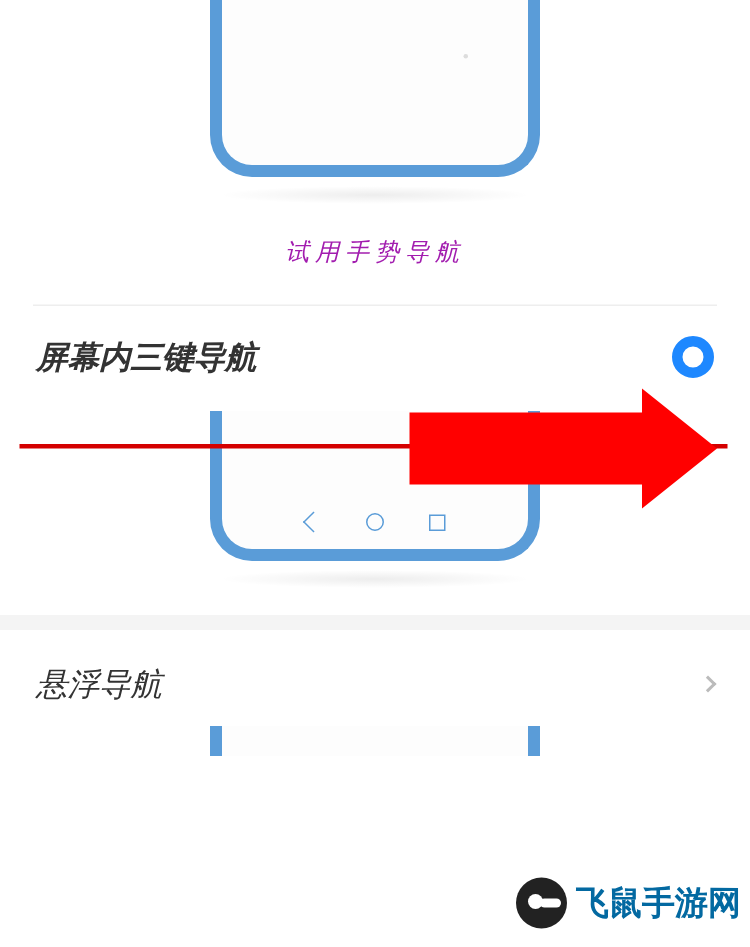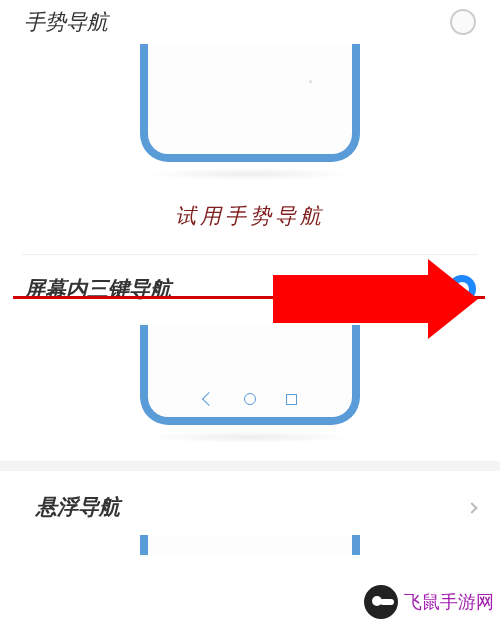--- a/index.html
+++ b/index.html
@@ -102,40 +102,39 @@
   }
   .shadow {
     width: 210px;
     height: 12px;
     margin: 6px auto 0;
     background: radial-gradient(ellipse at center, rgba(0,0,0,0.07) 0%, rgba(0,0,0,0) 70%);
     border-radius: 50%;
   }
   .link-row {
     text-align: center;
-    color: #7f1d1d;
-    font-size: 21px;
+    color: #a21caf;
+    font-size: 16px;
     letter-spacing: 4px;
     padding: 4px 0 24px 0;
   }
   .divider {
     height: 1px;
     background: #eee;
     margin: 0 22px;
   }
   .gap {
     height: 10px;
     background: #f4f4f4;
   }
   .dock-row {
     display: flex;
     align-items: center;
     justify-content: space-between;
-    padding: 22px 24px 14px 36px;
-    font-weight: bold;
+    padding: 22px 24px 14px 24px;
   }
   .dock-toggle-placeholder {
     font-size: 16px;
     color: #bbb;
     letter-spacing: 1px;
   }
   
   .annot {
     position: absolute;
     left: 215px;
@@ -199,42 +198,38 @@
     content:"";
     position:absolute;
     width:14px; height:6px;
     background:#fff;
     border-radius:3px;
     right:4px; top:14px;
   }
   .wm-text {
     font-family: sans-serif;
     font-style: normal;
-    font-weight: 400;
-    font-size: 18px;
-    color: #a21caf;
+    font-weight: 700;
+    font-size: 22px;
+    color: #0369a1;
   }
   .chevron {
     width:8px; height:8px;
     border-top:2px solid #bbb;
     border-right:2px solid #bbb;
     transform: rotate(45deg);
     display:inline-block;
     margin-left:6px;
     vertical-align: middle;
   }
 </style>
 </head>
 <body>
 
 <div class="section">
-  <div class="option-header">
-    <span class="option-title">手势导航</span>
-    <span class="radio"></span>
-  </div>
   <div class="preview-wrap">
     <div class="phone">
       <div class="phone-body gesture"></div>
       <div class="shadow"></div>
     </div>
   </div>
   <div class="link-row">试用手势导航</div>
   <div class="divider"></div>
 </div>
 

